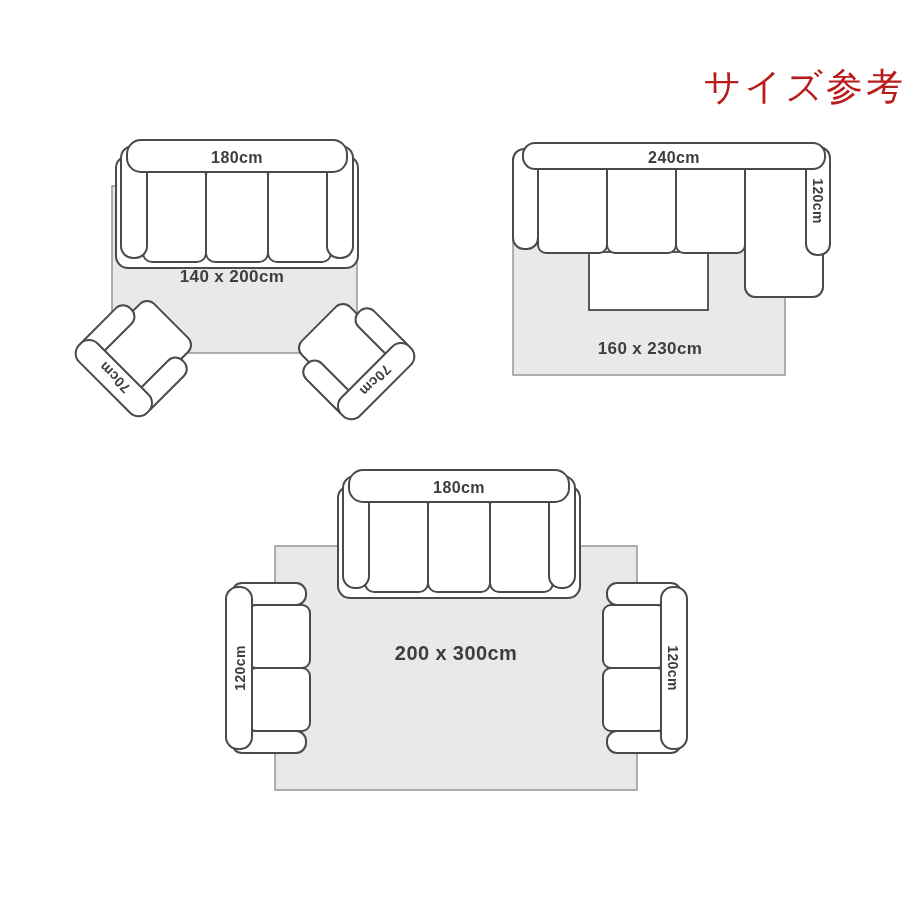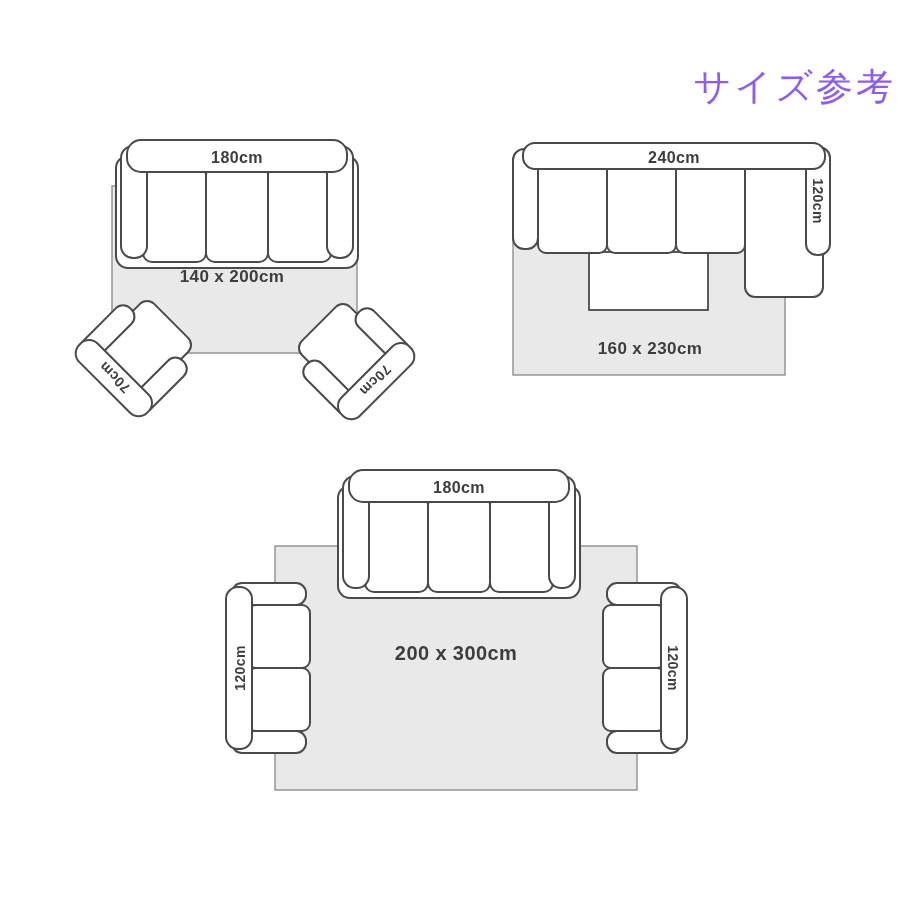--- a/index.html
+++ b/index.html
@@ -1,23 +1,23 @@
 <!DOCTYPE html>
 <html><head>
 <meta charset="utf-8">
 <style>
   html,body { margin:0; padding:0; background:#ffffff; }
   .canvas {
     position:relative; width:920px; height:920px; background:#ffffff;
     font-family:"Liberation Sans", sans-serif; overflow:hidden;
   }
   .title {
-    position:absolute; top:62px; right:24px;
+    position:absolute; top:62px; right:14px;
     font-family:"DejaVu Serif", serif;
-    font-size:37px; color:#8b5cf6; letter-spacing:3px;
+    font-size:37px; color:#b91c1c; letter-spacing:3px;
   }
   svg { position:absolute; display:block; }
   .d1 { left:55px;  top:130px; width:380px; height:300px; }
   .d2 { left:495px; top:130px; width:350px; height:260px; }
   .d3 { left:215px; top:455px; width:500px; height:410px; }
   .furn  { fill:#ffffff; stroke:#4a4a4a; stroke-width:2;   stroke-linejoin:round; }
   .rug   { fill:#e9e9e9; stroke:#8f8f8f; stroke-width:1.4; }
   .ctable{ fill:#ffffff; stroke:#4a4a4a; stroke-width:1.8; }
   .lbl {
     fill:#3d3d3d; font-family:"Liberation Sans", sans-serif; font-weight:600;

